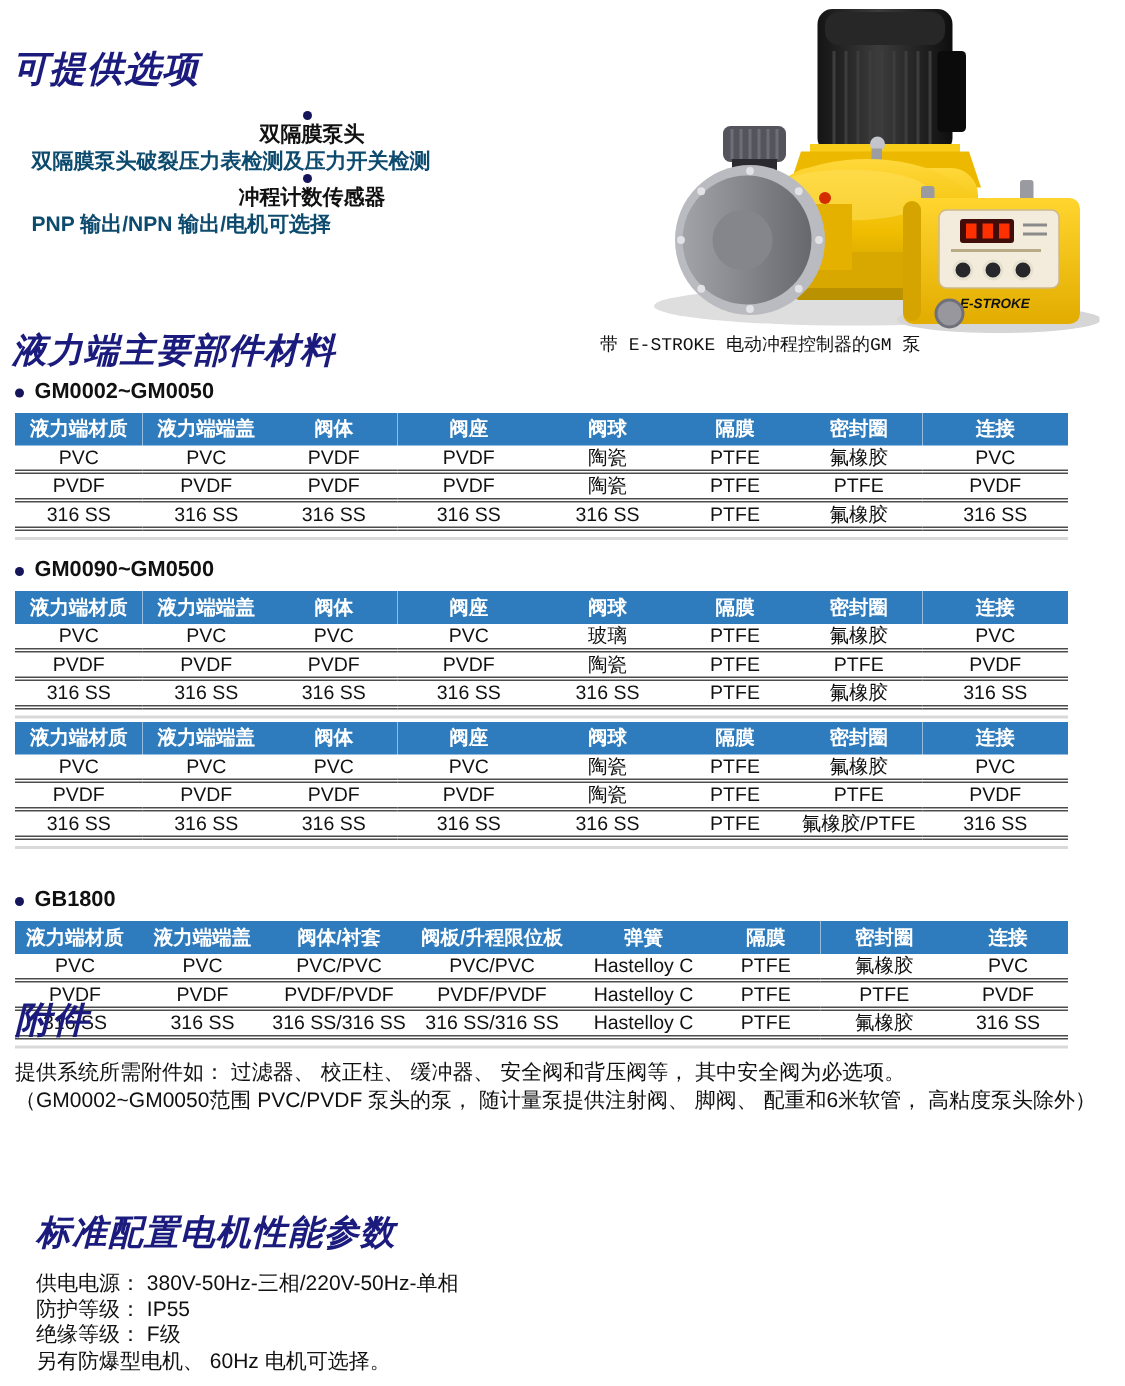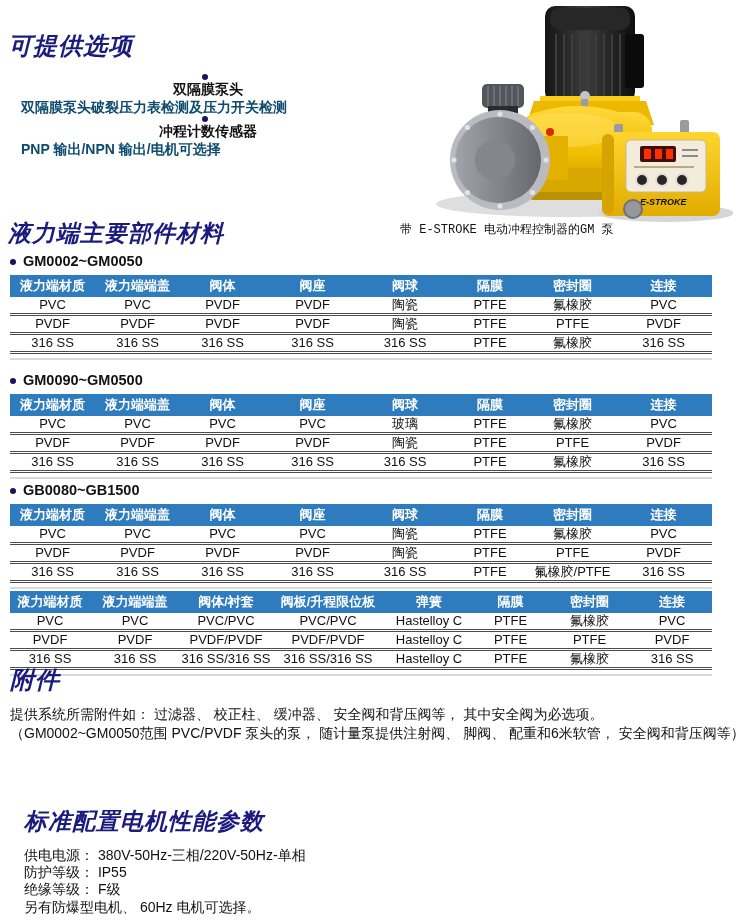--- a/index.html
+++ b/index.html
@@ -289,24 +289,20 @@
             <td>316 SS</td>
             <td>PTFE</td>
             <td>氟橡胶</td>
             <td>316 SS</td>
           </tr>
         </tbody>
       </table>
   </div>
 
   <div class="matgroup g3">
-    <div class="group-label">
-      <span class="dot"></span>
-      <span>GB0080~GB1500</span>
-    </div>
     <table class="mat-table">
       <colgroup>
           <col style="width:85px">
           <col style="width:85px">
           <col style="width:85px">
           <col style="width:95px">
           <col style="width:90px">
           <col style="width:80px">
           <col style="width:85px">
           <col style="width:97px">
@@ -352,20 +348,24 @@
             <td>316 SS</td>
             <td>PTFE</td>
             <td>氟橡胶/PTFE</td>
             <td>316 SS</td>
           </tr>
         </tbody>
       </table>
   </div>
 
   <div class="matgroup g4">
+    <div class="group-label">
+      <span class="dot"></span>
+      <span>GB1800</span>
+    </div>
     <table class="mat-table">
       <colgroup>
           <col style="width:80px">
           <col style="width:90px">
           <col style="width:92px">
           <col style="width:112px">
           <col style="width:90px">
           <col style="width:73px">
           <col style="width:85px">
           <col style="width:80px">
@@ -413,21 +413,21 @@
             <td>氟橡胶</td>
             <td>316 SS</td>
           </tr>
         </tbody>
       </table>
   </div>
 
   <section class="accessories">
     <h2 class="sec-title">附件</h2>
     <div class="acc-line">提供系统所需附件如： 过滤器、 校正柱、 缓冲器、 安全阀和背压阀等， 其中安全阀为必选项。</div>
-    <div class="acc-line">（GM0002~GM0050范围 PVC/PVDF 泵头的泵， 随计量泵提供注射阀、 脚阀、 配重和6米软管， 安全阀和背压阀等）</div>
+    <div class="acc-line">（GM0002~GM0050范围 PVC/PVDF 泵头的泵， 随计量泵提供注射阀、 脚阀、 配重和6米软管， 高粘度泵头除外）</div>
   </section>
 
   <section class="motor">
     <h2 class="sec-title">标准配置电机性能参数</h2>
     <div class="motor-line">供电电源：  380V-50Hz-三相/220V-50Hz-单相</div>
     <div class="motor-line">防护等级：  IP55</div>
     <div class="motor-line">绝缘等级：  F级</div>
     <div class="motor-line">另有防爆型电机、 60Hz 电机可选择。</div>
   </section>
 

